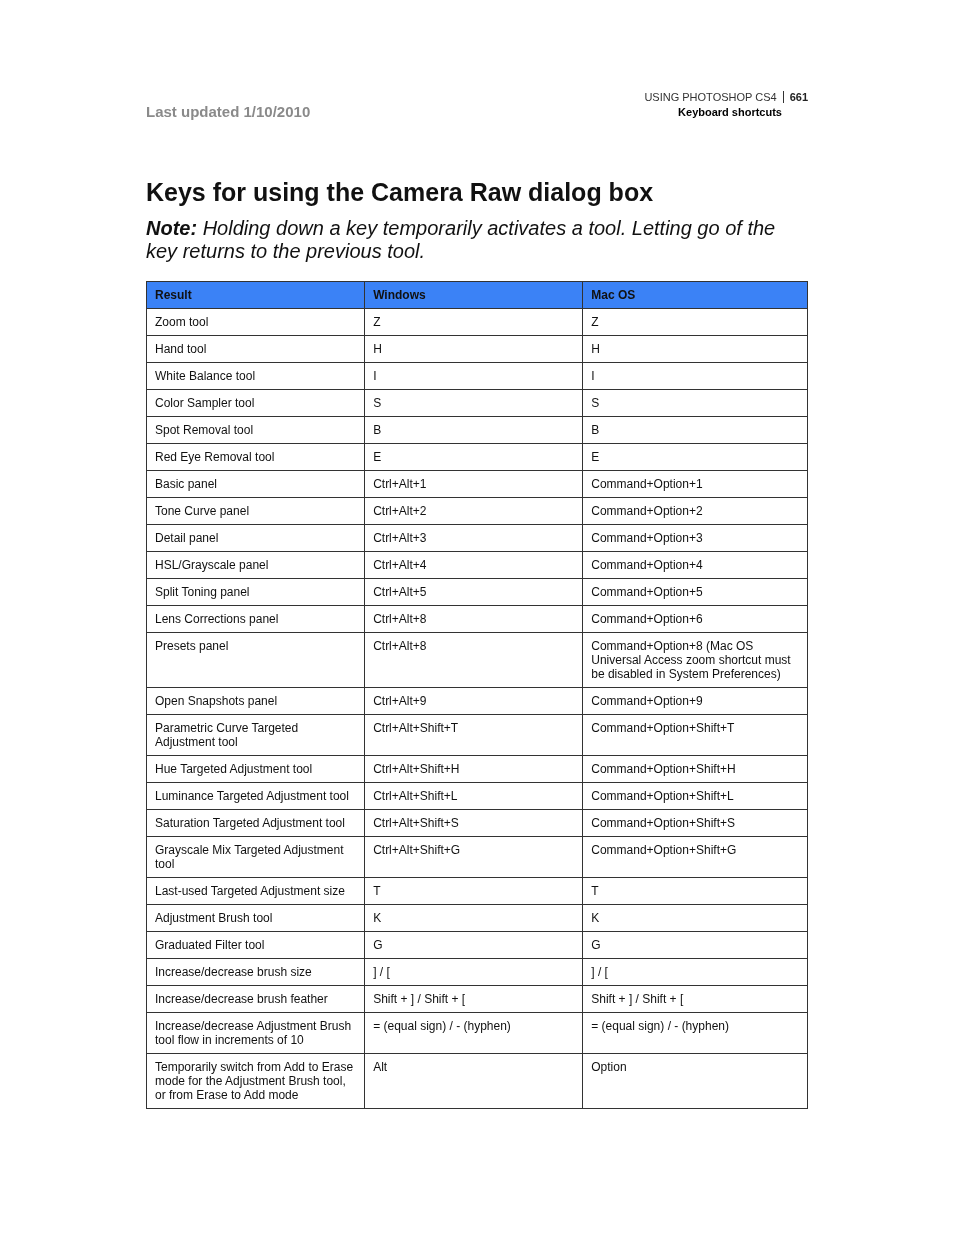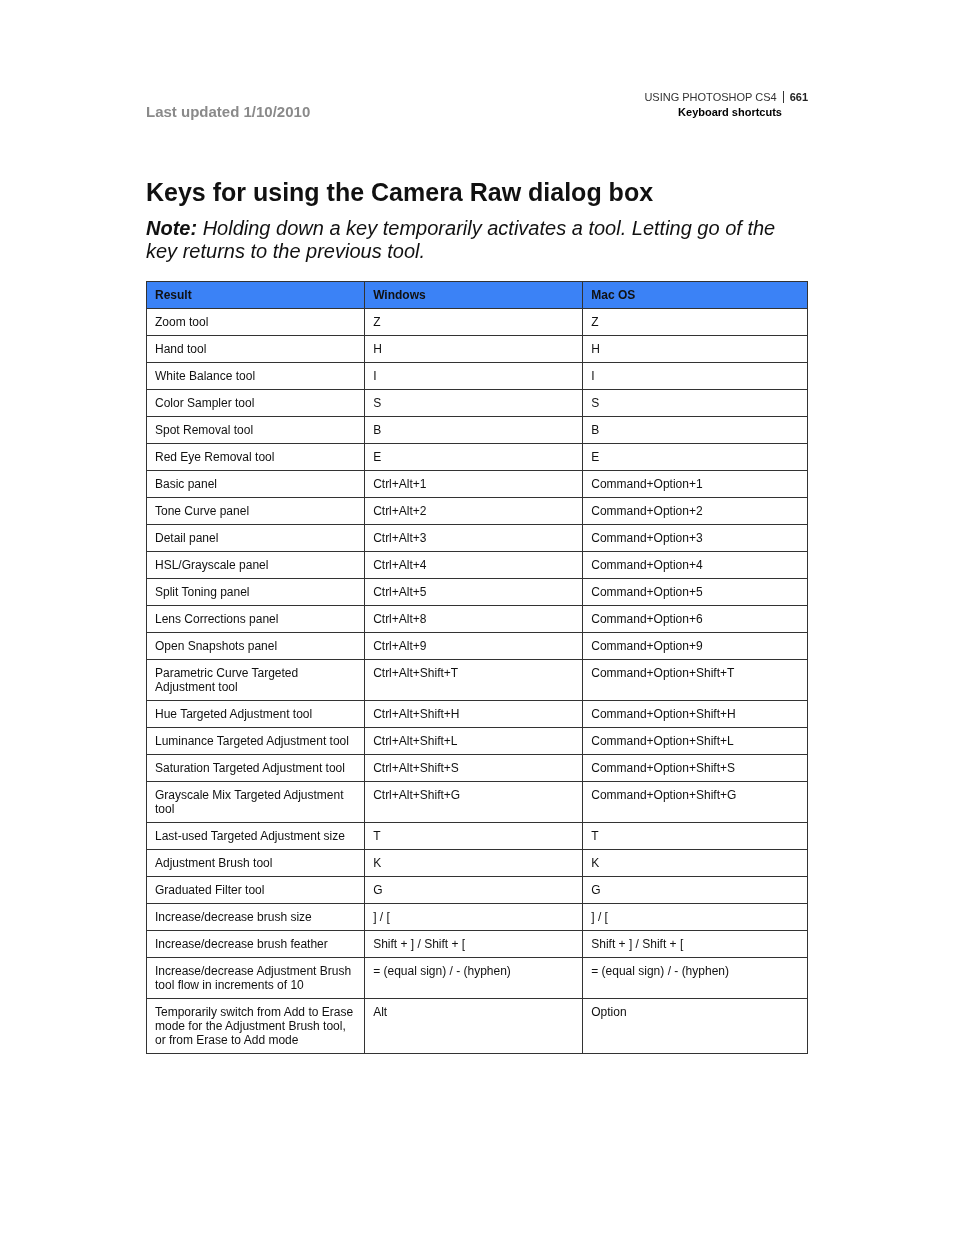--- a/index.html
+++ b/index.html
@@ -176,20 +176,25 @@
           <td>Split Toning panel</td>
           <td>Ctrl+Alt+5</td>
           <td>Command+Option+5</td>
         </tr>
         <tr>
           <td>Lens Corrections panel</td>
           <td>Ctrl+Alt+8</td>
           <td>Command+Option+6</td>
         </tr>
         <tr>
+          <td>Presets panel</td>
+          <td>Ctrl+Alt+8</td>
+          <td>Command+Option+8 (Mac OS Universal Access zoom shortcut must be disabled in System Preferences)</td>
+        </tr>
+        <tr>
           <td>Open Snapshots panel</td>
           <td>Ctrl+Alt+9</td>
           <td>Command+Option+9</td>
         </tr>
         <tr>
           <td>Parametric Curve Targeted Adjustment tool</td>
           <td>Ctrl+Alt+Shift+T</td>
           <td>Command+Option+Shift+T</td>
         </tr>
         <tr>

